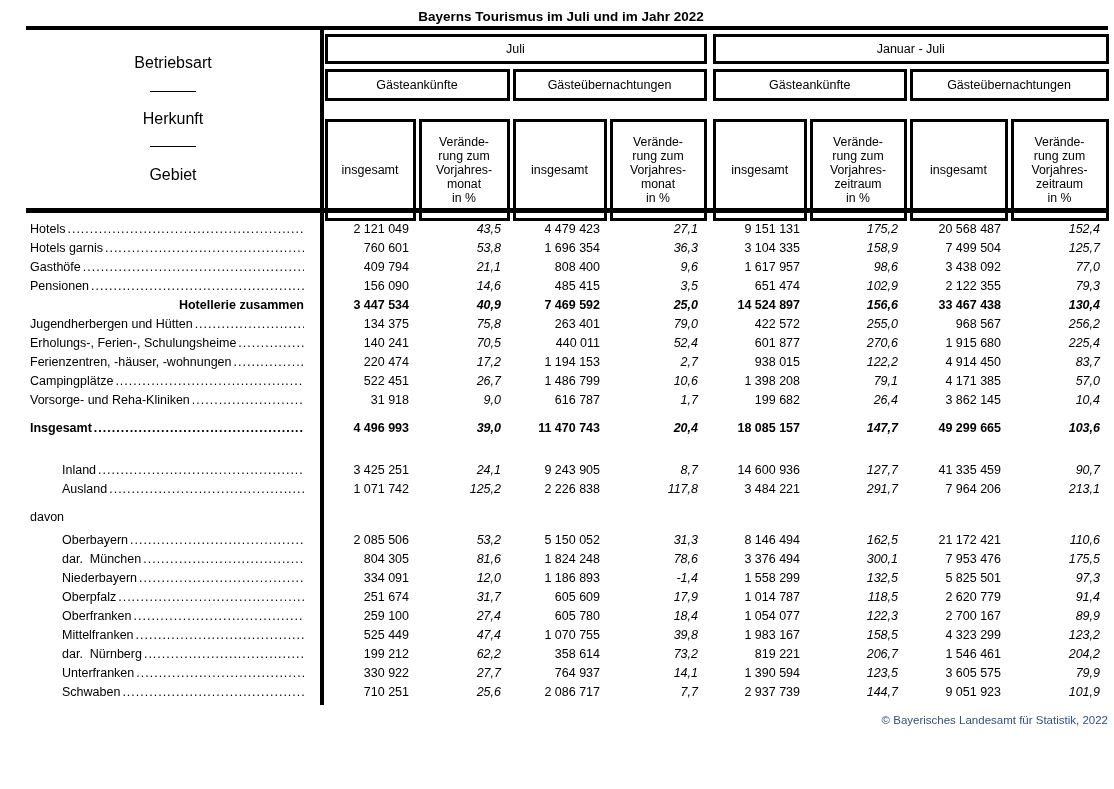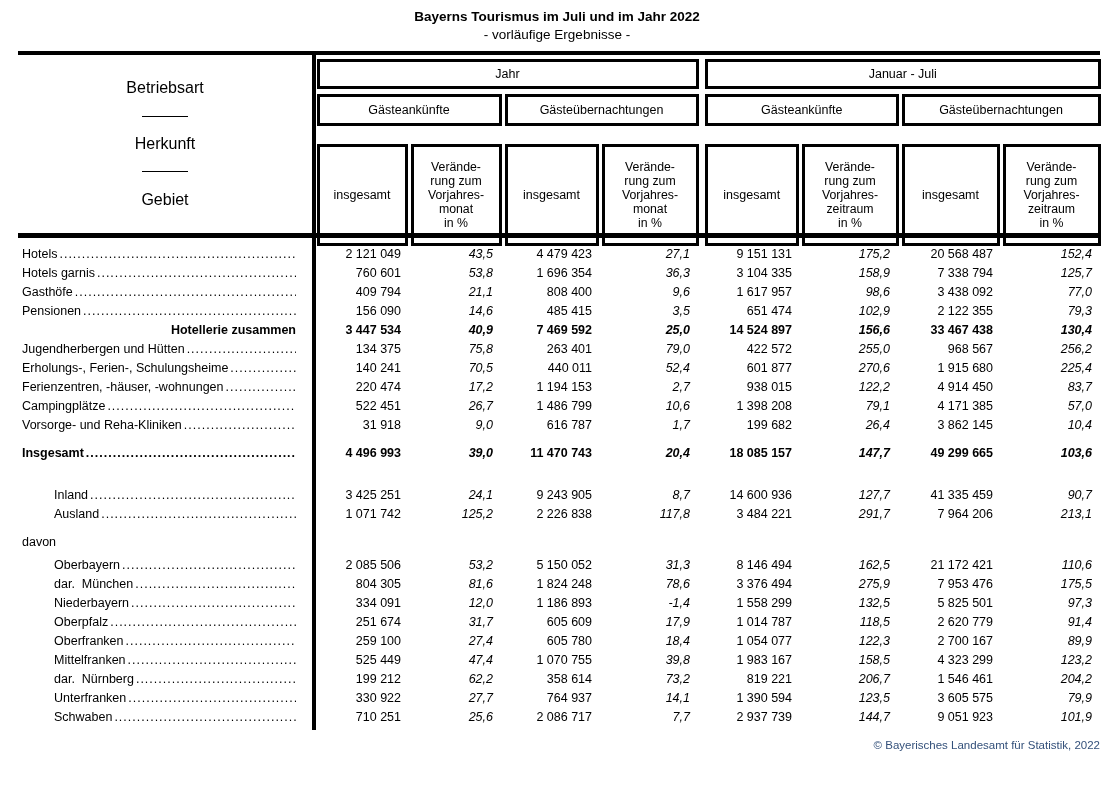--- a/index.html
+++ b/index.html
@@ -2,21 +2,21 @@
 <html><head>
 <meta charset="utf-8">
 <style>
   * { margin:0; padding:0; box-sizing:border-box; }
   html,body { background:#fff; }
   body {
     width:1114px; height:789px; overflow:hidden;
     font-family:"Liberation Sans", sans-serif;
     color:#000; position:relative;
   }
-  .page { padding-top:8px; }
+  .page { padding-top:8px;padding-left:8px; }
   .title { text-align:center; font-size:13.5px; font-weight:bold; line-height:18px; }
   .subtitle { text-align:center; font-size:13.5px; line-height:18px; margin-bottom:7px; }
 
   .table { position:relative; width:1082px; margin-left:18px; }
   .vline { position:absolute; left:294px; top:0; bottom:0; width:3.5px; background:#000; }
   .rule-top { height:4px; background:#000; }
   .rule-mid { height:5px; background:#000; }
 
   
   .thead { display:flex; height:178px; }
@@ -62,36 +62,35 @@
   .copyright {
     width:1082px; margin-left:18px; margin-top:9px;
     text-align:right; font-size:11.5px;
   }
 </style>
 </head>
 <body>
 
 <div class="page">
   <div class="title">Bayerns Tourismus im Juli und im Jahr 2022</div>
-  <div class="subtitle">- vorläufige Ergebnisse -</div>
 
   <div class="table">
     <div class="rule-top"></div>
 
     <div class="thead">
       <div class="stub">
         <div>Betriebsart</div>
         <div class="stub-rule"></div>
         <div>Herkunft</div>
         <div class="stub-rule"></div>
         <div>Gebiet</div>
       </div>
       <div class="hcols">
         <div class="hrow hrow-a">
-          <div class="hbox span4">Jahr</div>
+          <div class="hbox span4">Juli</div>
           <div class="hbox span4 grp2">Januar - Juli</div>
         </div>
         <div class="hrow hrow-b">
           <div class="hbox span2">Gästeankünfte</div>
           <div class="hbox span2">Gästeübernachtungen</div>
           <div class="hbox span2 grp2">Gästeankünfte</div>
           <div class="hbox span2">Gästeübernachtungen</div>
         </div>
         <div class="hrow hrow-c">
           <div class="hbox">insgesamt</div>
@@ -143,21 +142,21 @@
     <div class="lblcell">
       <span class="lbl">Hotels garnis</span>
       <span class="dots">................................................................................................................................................................</span>
     </div>
   <div class="num">760 601</div>
           <div class="pct">53,8</div>
           <div class="num">1 696 354</div>
           <div class="pct">36,3</div>
           <div class="num">3 104 335</div>
           <div class="pct">158,9</div>
-          <div class="num">7 338 794</div>
+          <div class="num">7 499 504</div>
           <div class="pct">125,7</div>
         </div>
         <div class="trow">
     <div class="lblcell">
       <span class="lbl">Gasthöfe</span>
       <span class="dots">................................................................................................................................................................</span>
     </div>
   <div class="num">409 794</div>
           <div class="pct">21,1</div>
           <div class="num">808 400</div>
@@ -352,21 +351,21 @@
         <div class="trow indent">
     <div class="lblcell">
       <span class="lbl">dar.  München</span>
       <span class="dots">................................................................................................................................................................</span>
     </div>
   <div class="num">804 305</div>
           <div class="pct">81,6</div>
           <div class="num">1 824 248</div>
           <div class="pct">78,6</div>
           <div class="num">3 376 494</div>
-          <div class="pct">275,9</div>
+          <div class="pct">300,1</div>
           <div class="num">7 953 476</div>
           <div class="pct">175,5</div>
         </div>
         <div class="trow indent">
     <div class="lblcell">
       <span class="lbl">Niederbayern</span>
       <span class="dots">................................................................................................................................................................</span>
     </div>
   <div class="num">334 091</div>
           <div class="pct">12,0</div>

